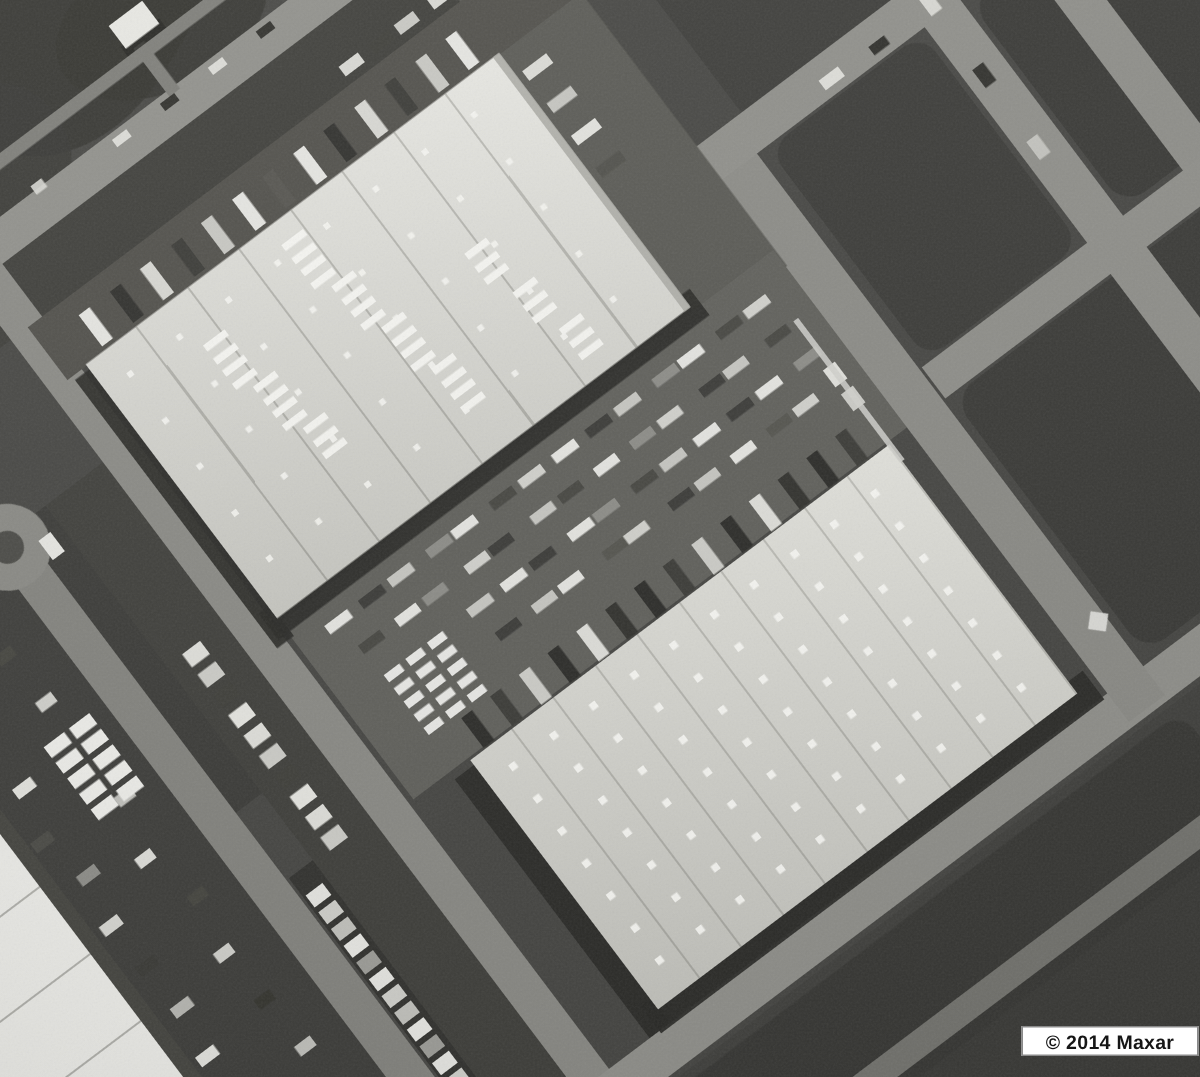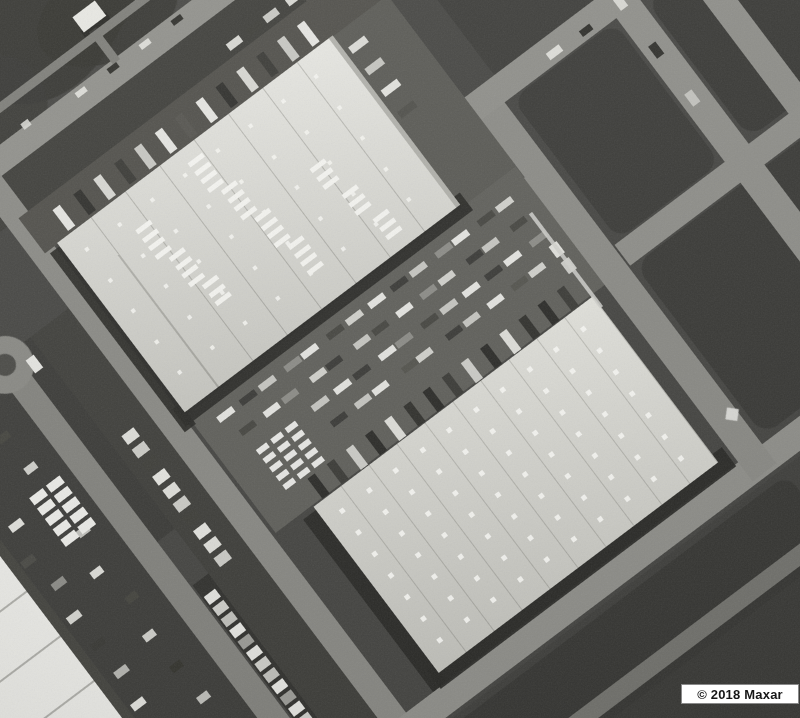--- a/index.html
+++ b/index.html
@@ -378,15 +378,15 @@
     <filter id="gr">
         <feTurbulence type="fractalNoise" baseFrequency="0.7" numOctaves="2" stitchTiles="stitch"></feTurbulence>
       <feColorMatrix type="saturate" values="0"></feColorMatrix>
       <feComponentTransfer>
           <feFuncA type="linear" slope="0.14"></feFuncA>
         </feComponentTransfer>
     </filter>
     <rect width="800" height="718" filter="url(#gr)"></rect>
   </svg>
   <div id="watermark" style="right: 1px; bottom: 14px; width: 116px; height: 18px; background: rgb(255, 255, 255); color: rgb(22, 22, 22);">
-    <span>© 2018 Maxar</span>
+    <span>© 2014 Maxar</span>
   </div>
 </div>
 
 </body></html>

